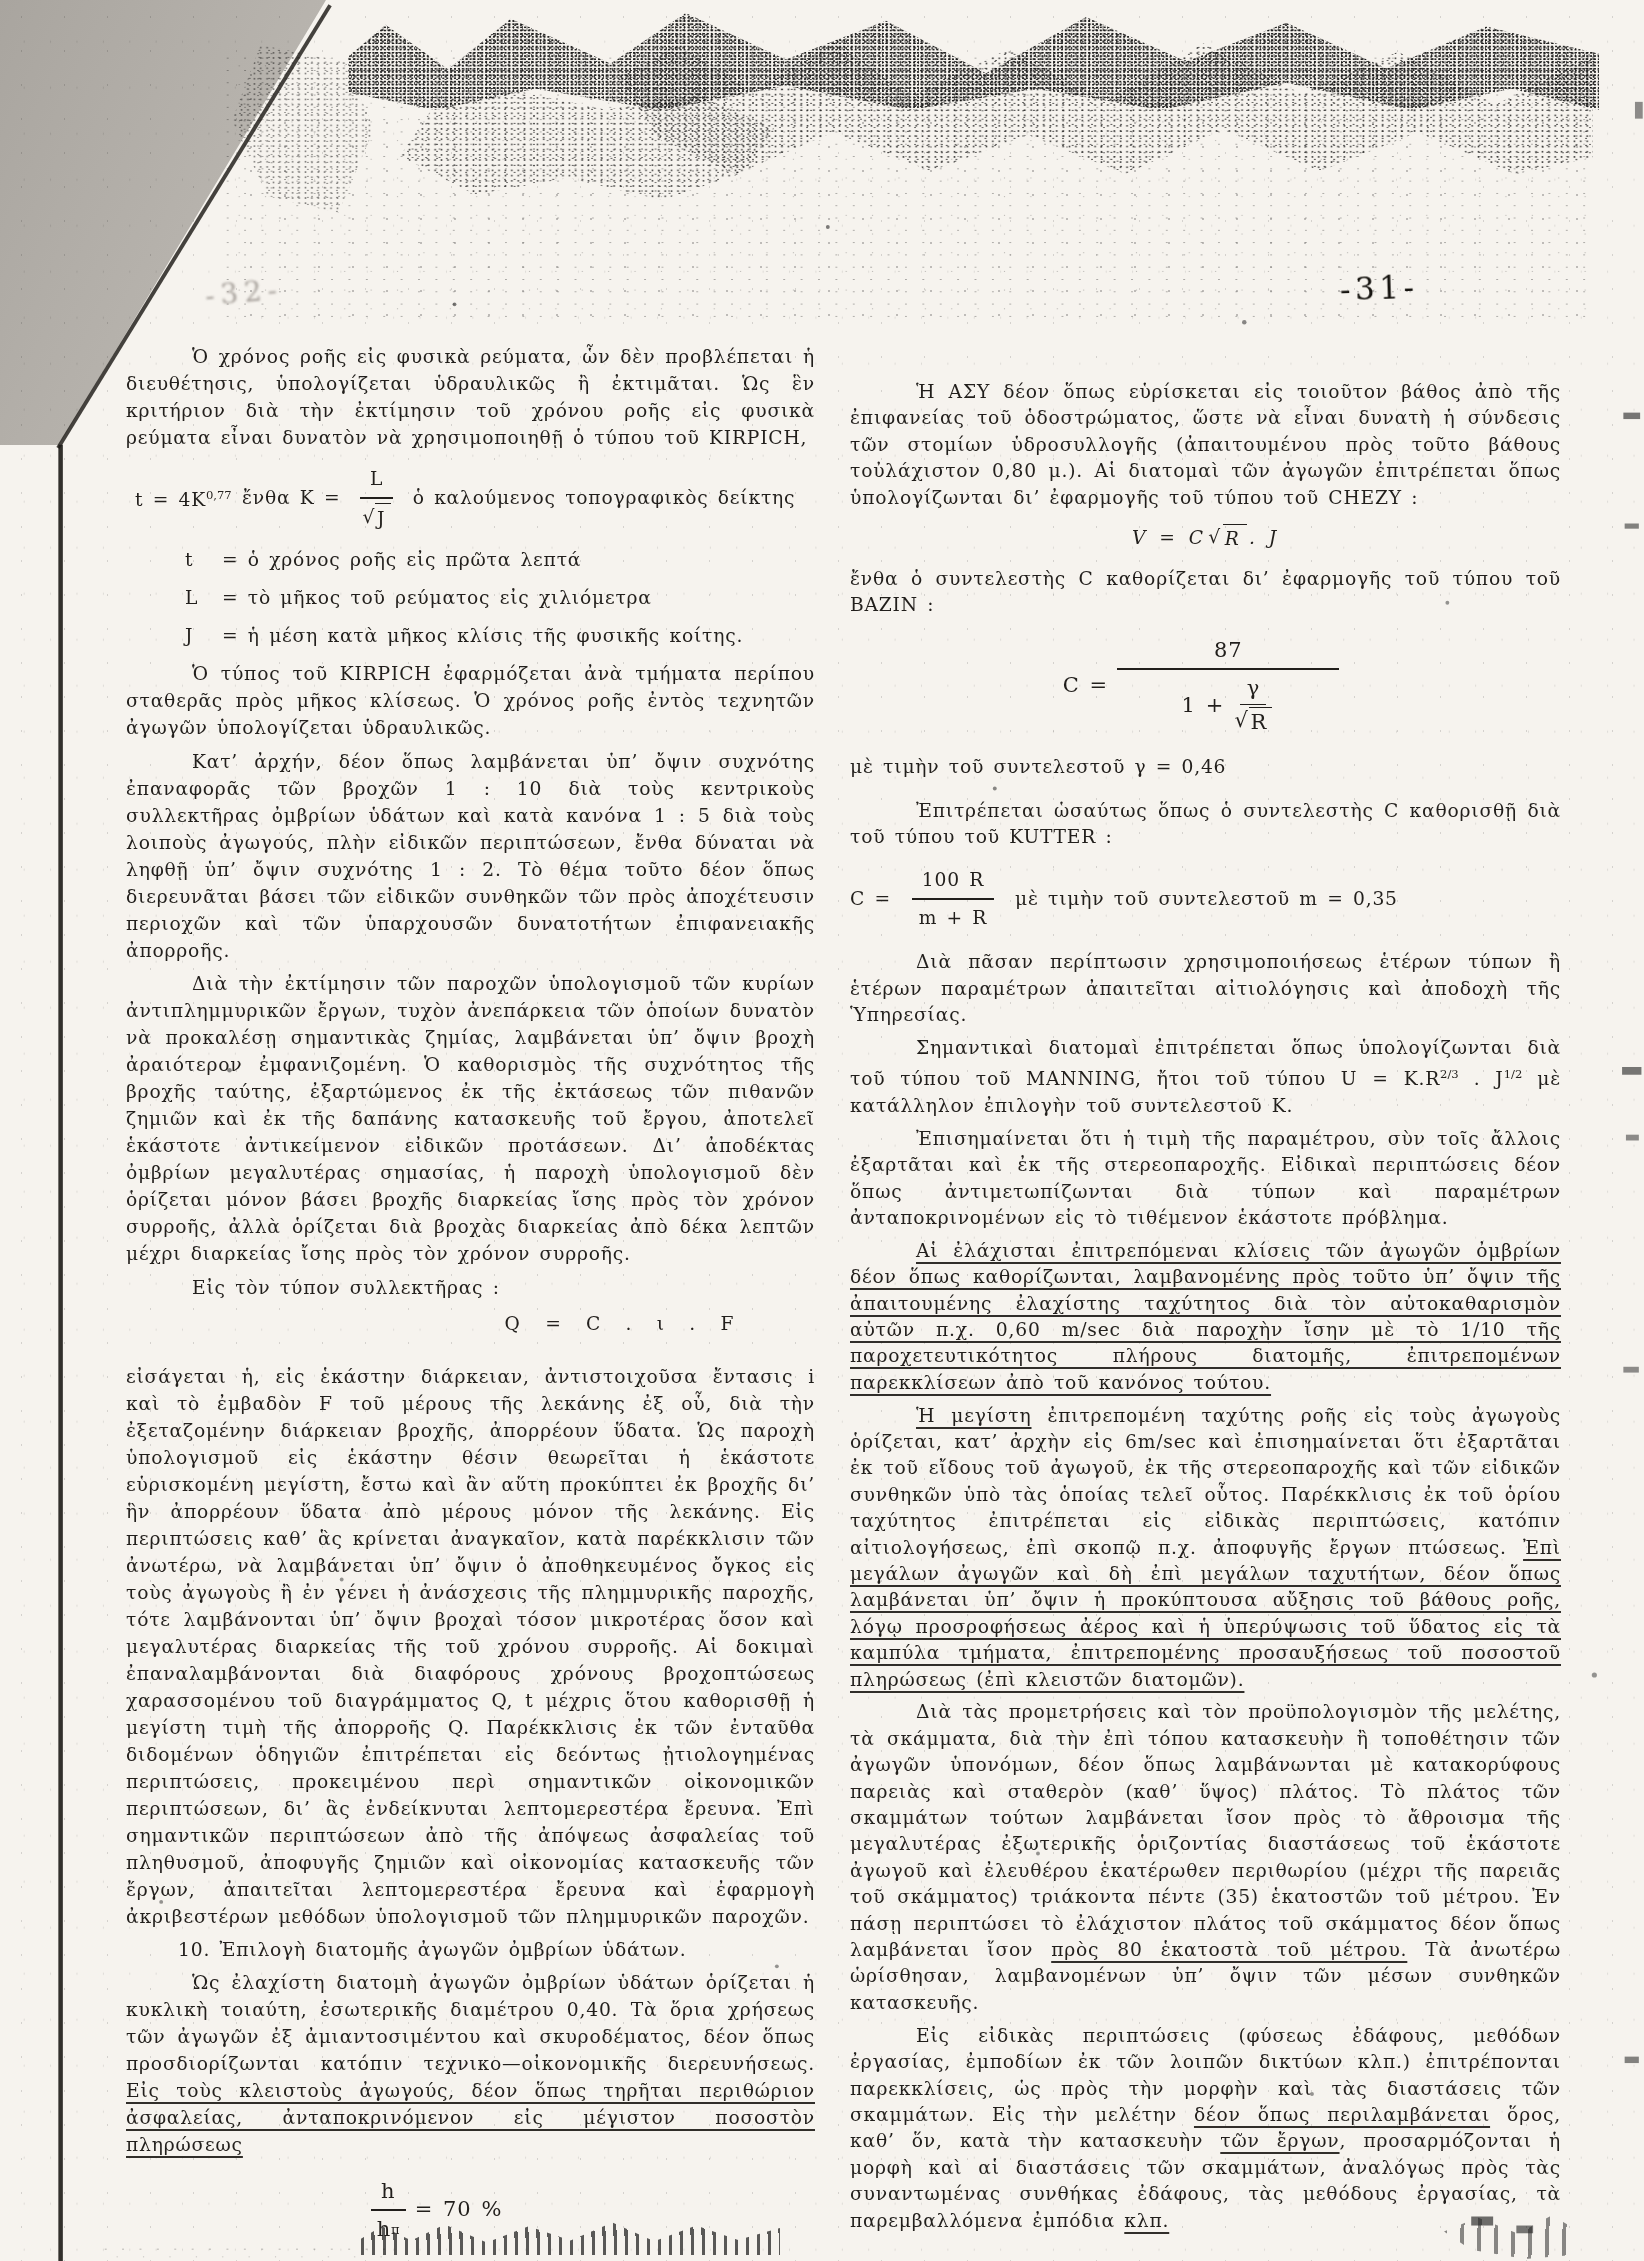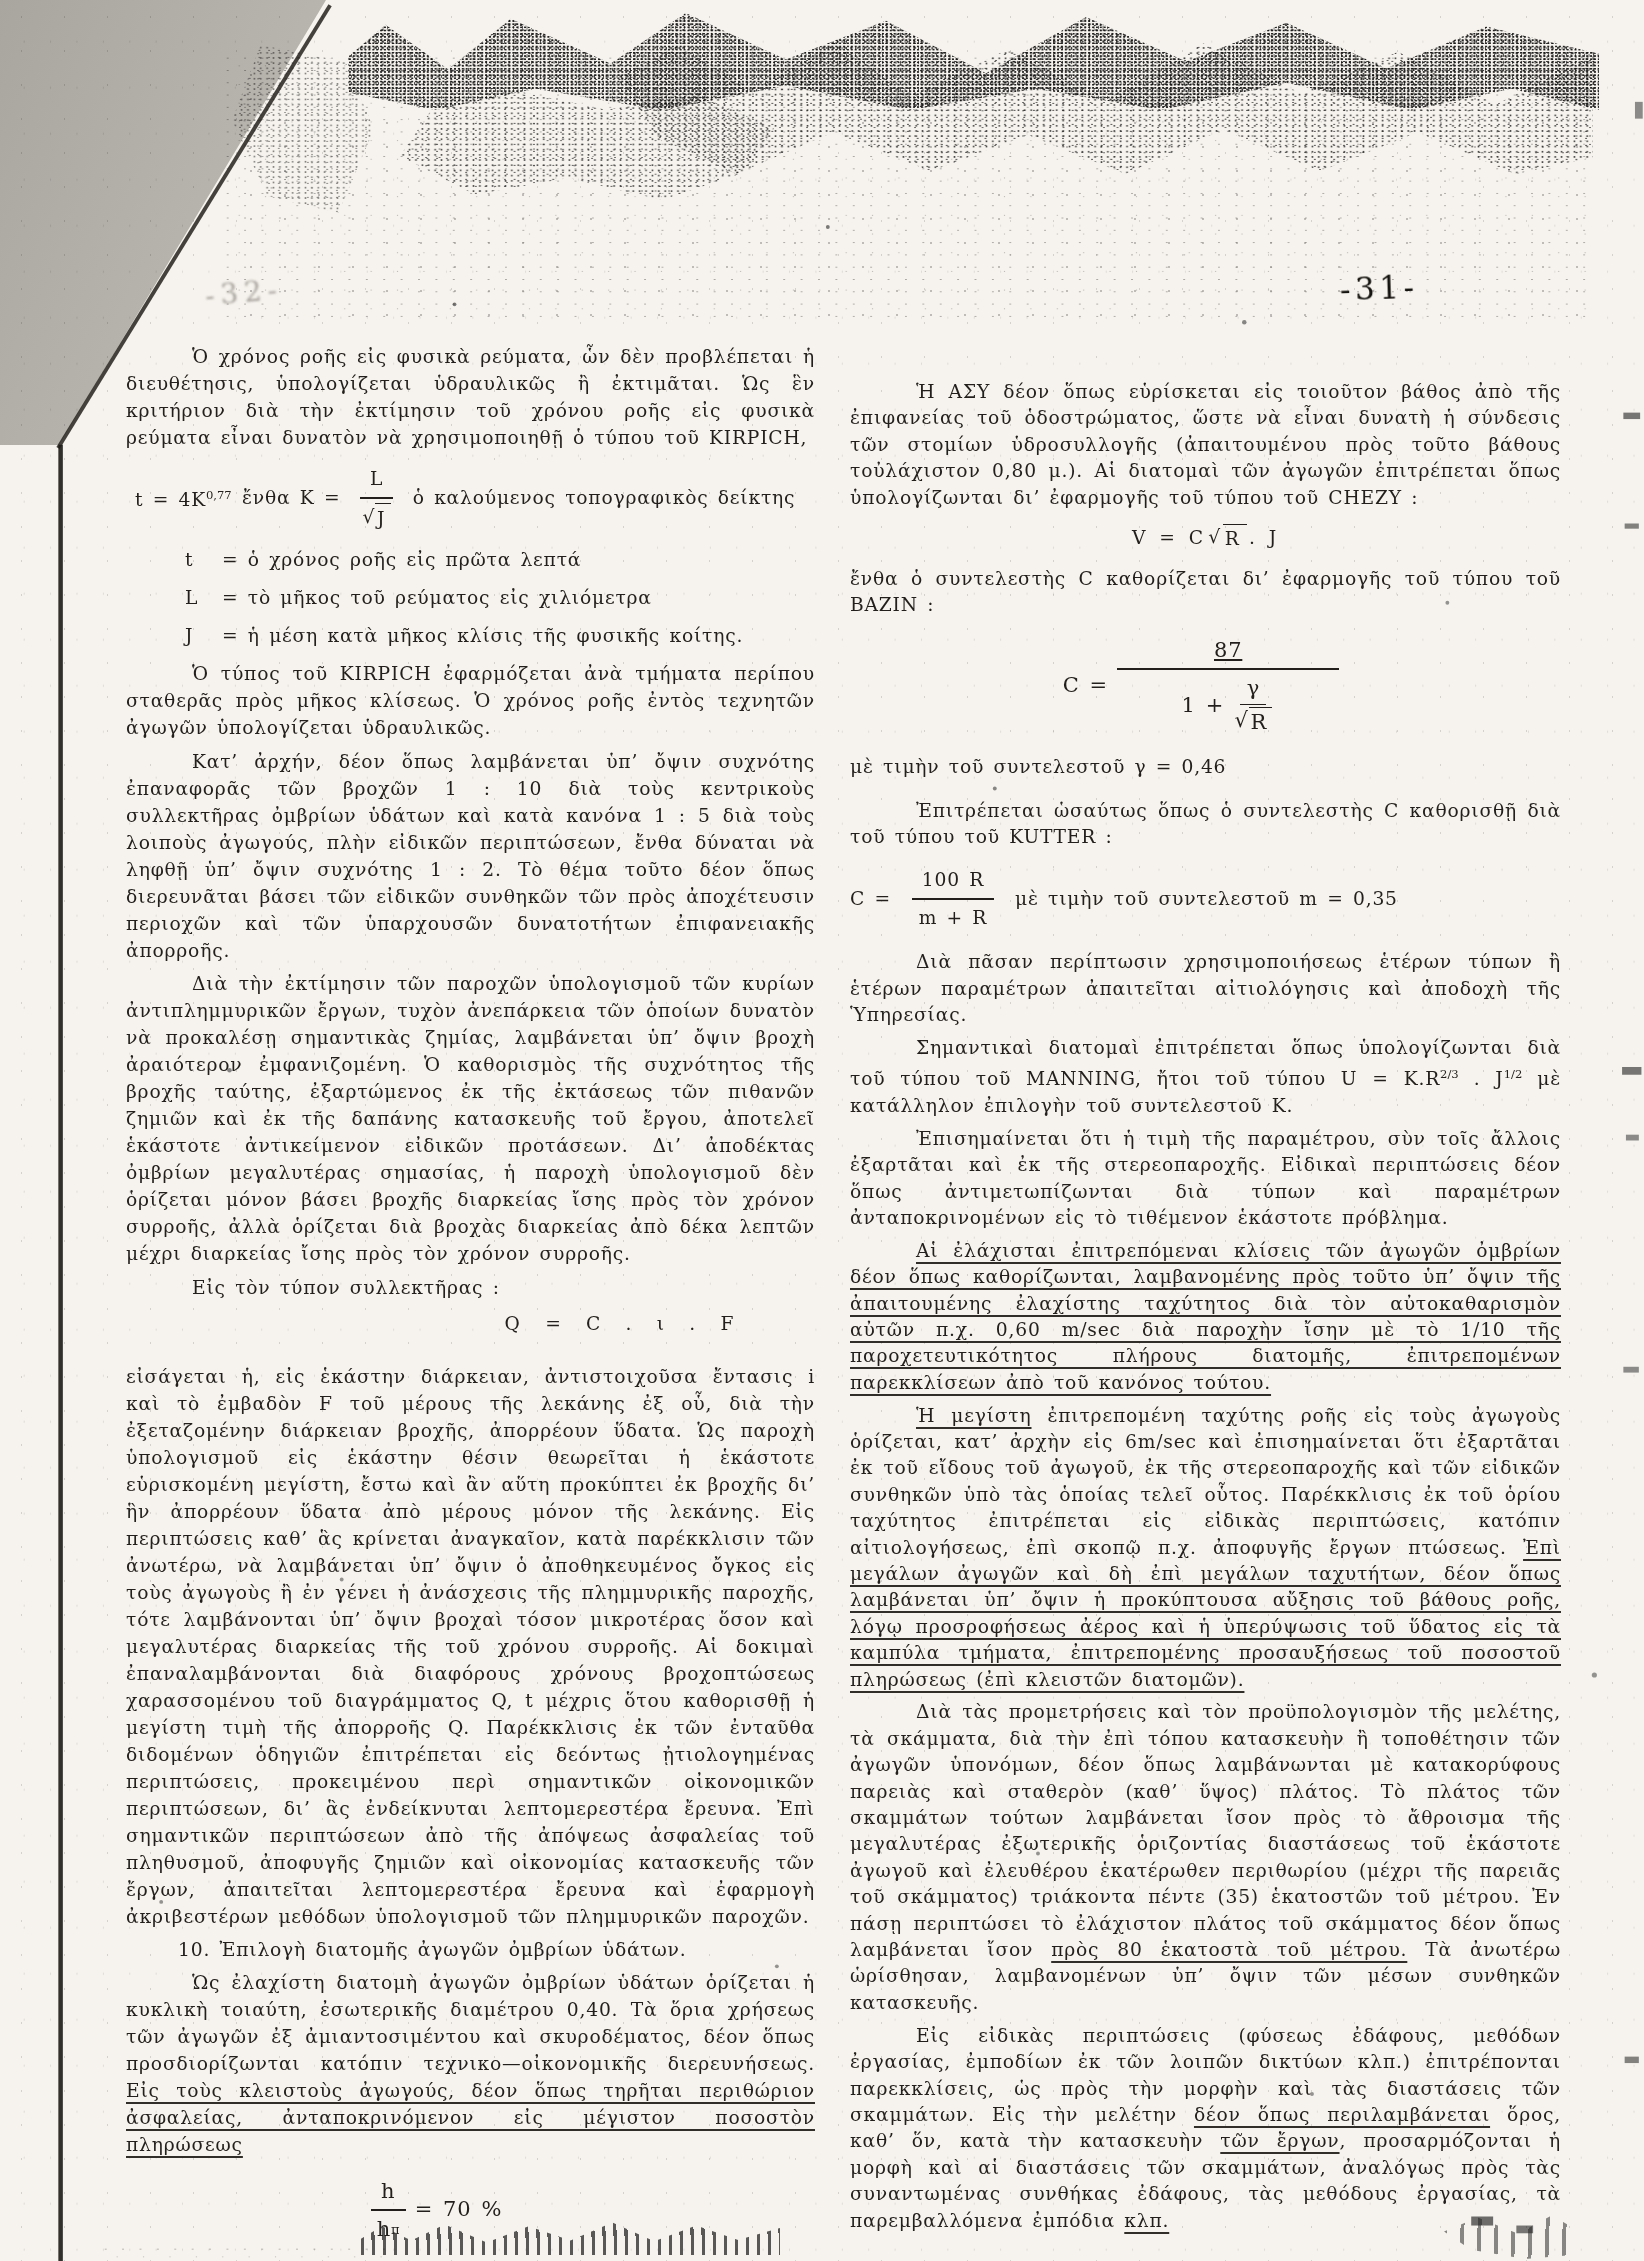--- a/index.html
+++ b/index.html
@@ -189,32 +189,32 @@
           </span>
       </span>
       <span>= 70 %</span>
     </div>
 
   </div>
 
   <div class="col col-right">
     <p class="ind">Ἡ ΑΣΥ δέον ὅπως εὑρίσκεται εἰς τοιοῦτον βάθος ἀπὸ τῆς ἐπιφανείας τοῦ ὁδοστρώματος, ὥστε νὰ εἶναι δυνατὴ ἡ σύνδεσις τῶν στομίων ὑδροσυλλογῆς (ἀπαιτουμένου πρὸς τοῦτο βάθους τοὐλάχιστον 0,80 μ.). Αἱ διατομαὶ τῶν ἀγωγῶν ἐπιτρέπεται ὅπως ὑπολογίζωνται δι’ ἐφαρμογῆς τοῦ τύπου τοῦ CHEZY :</p>
 
-    <div class="frow center" style="letter-spacing:2.6px;">
+    <div class="frow center" style="letter-spacing:2.6px;font-style:italic;">
       <span>V = C</span>
       <span class="sqrt">√<span class="vinc">R</span></span>
       <span>. J</span>
     </div>
 
     <p>ἔνθα ὁ συντελεστὴς C καθορίζεται δι’ ἐφαρμογῆς τοῦ τύπου τοῦ BAZIN :</p>
 
     <div class="frow center bigf" style="margin:17px 0 19.3px;">
       <span>C =</span>
       <span class="frac">
-        <span class="num" style="padding:1.3px 97px 4.5px;text-decoration:underline;">87</span>
+        <span class="num" style="padding:1.3px 97px 4.5px;">87</span>
         <span class="den">
           <span>1 +</span>
           <span class="frac" style="margin:0 0 0 7.7px;">
             <span class="num" style="border-bottom-width:1.9px; padding:0 6.4px 2.6px;">γ</span>
             <span class="den" style="padding-top:2.6px;">
                 <span class="sqrt">√<span class="vinc">R</span></span>
               </span>
           </span>
         </span>
       </span>

